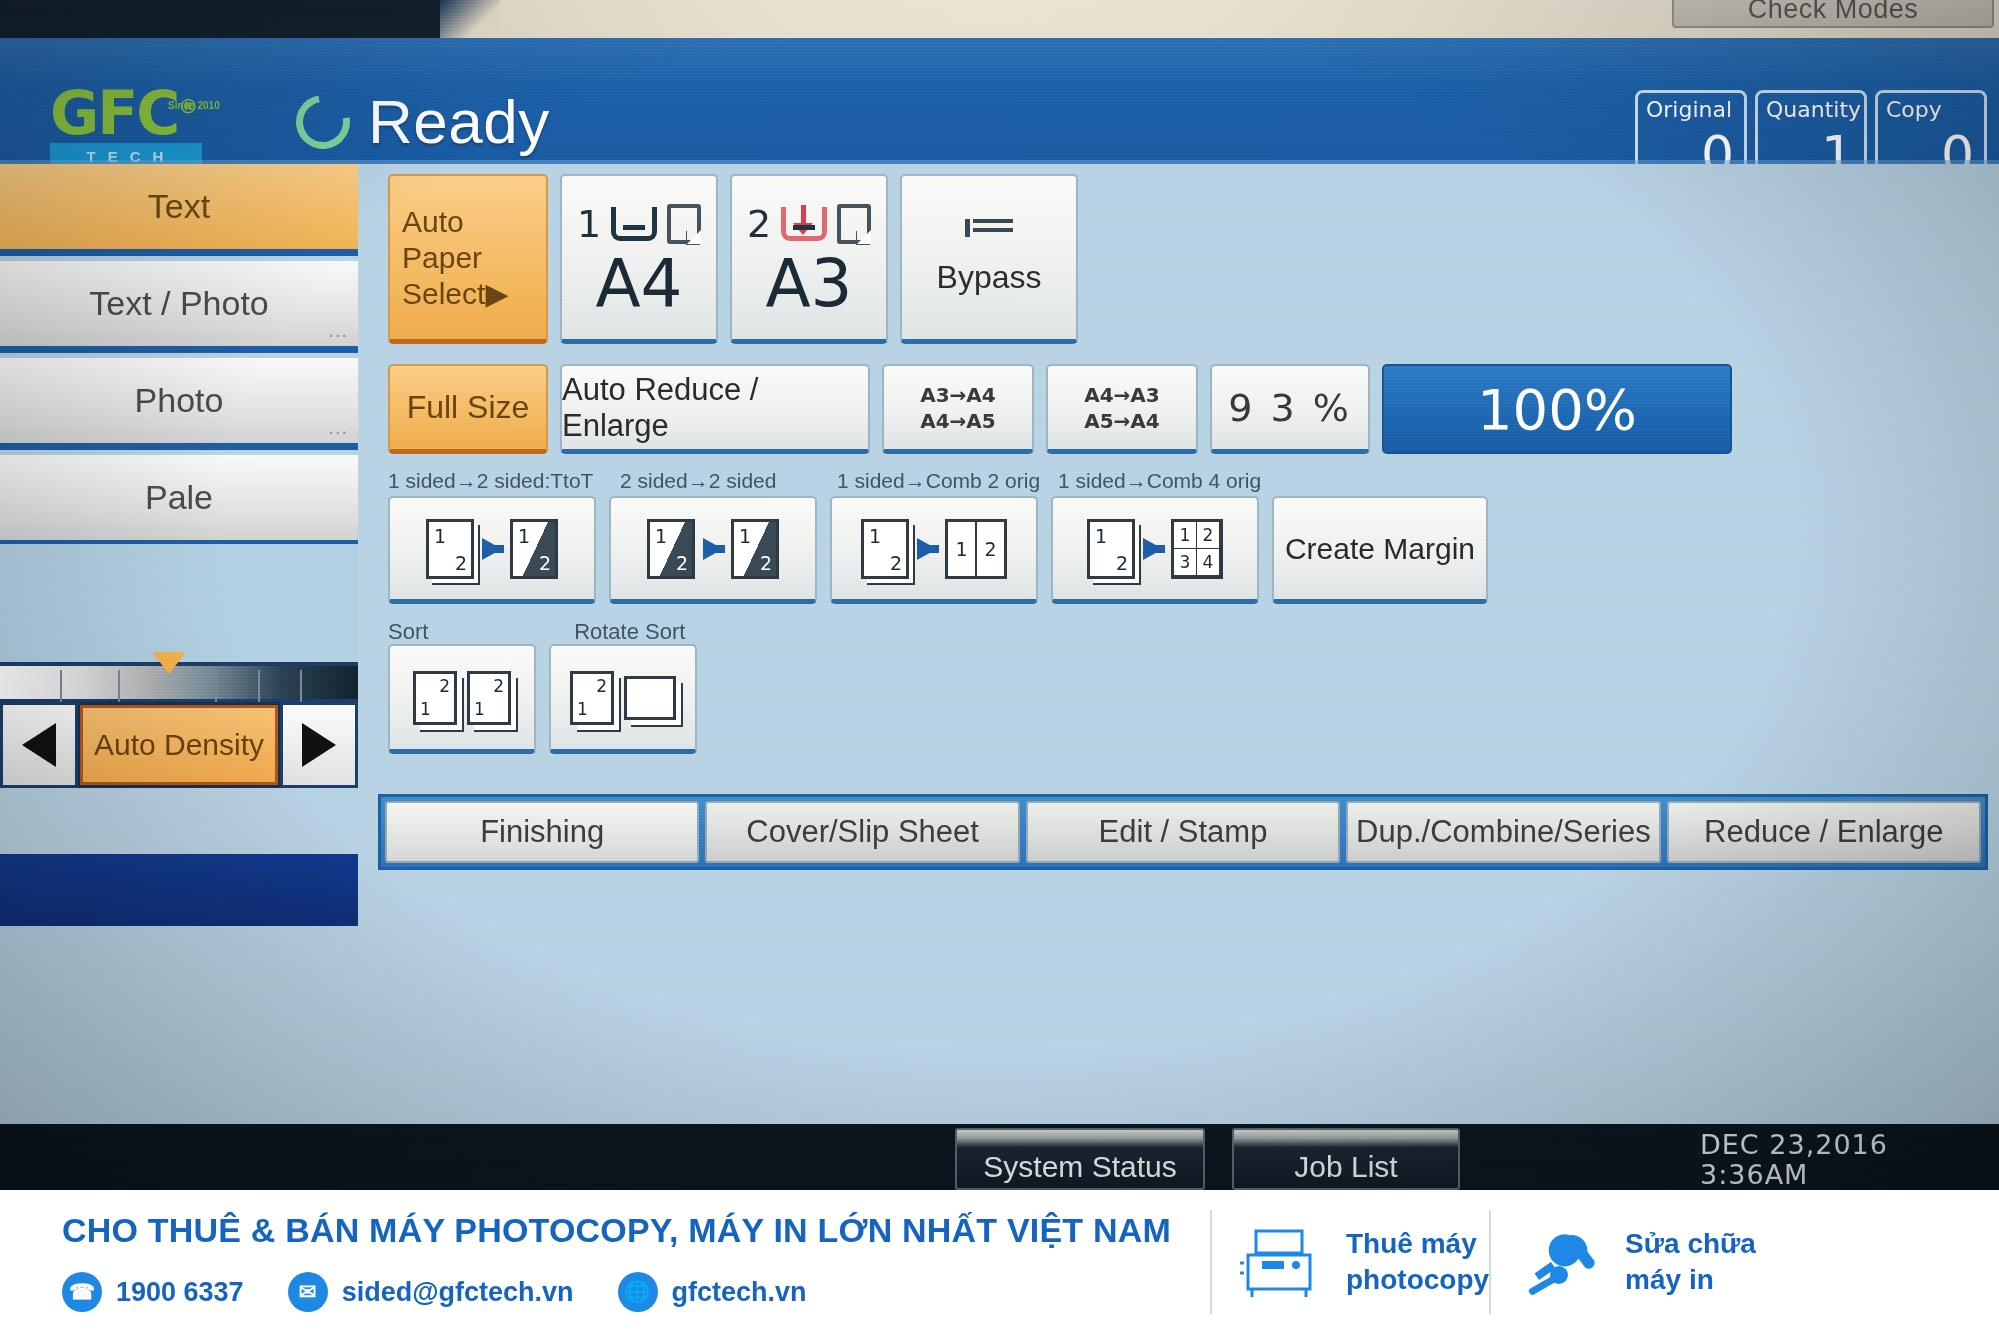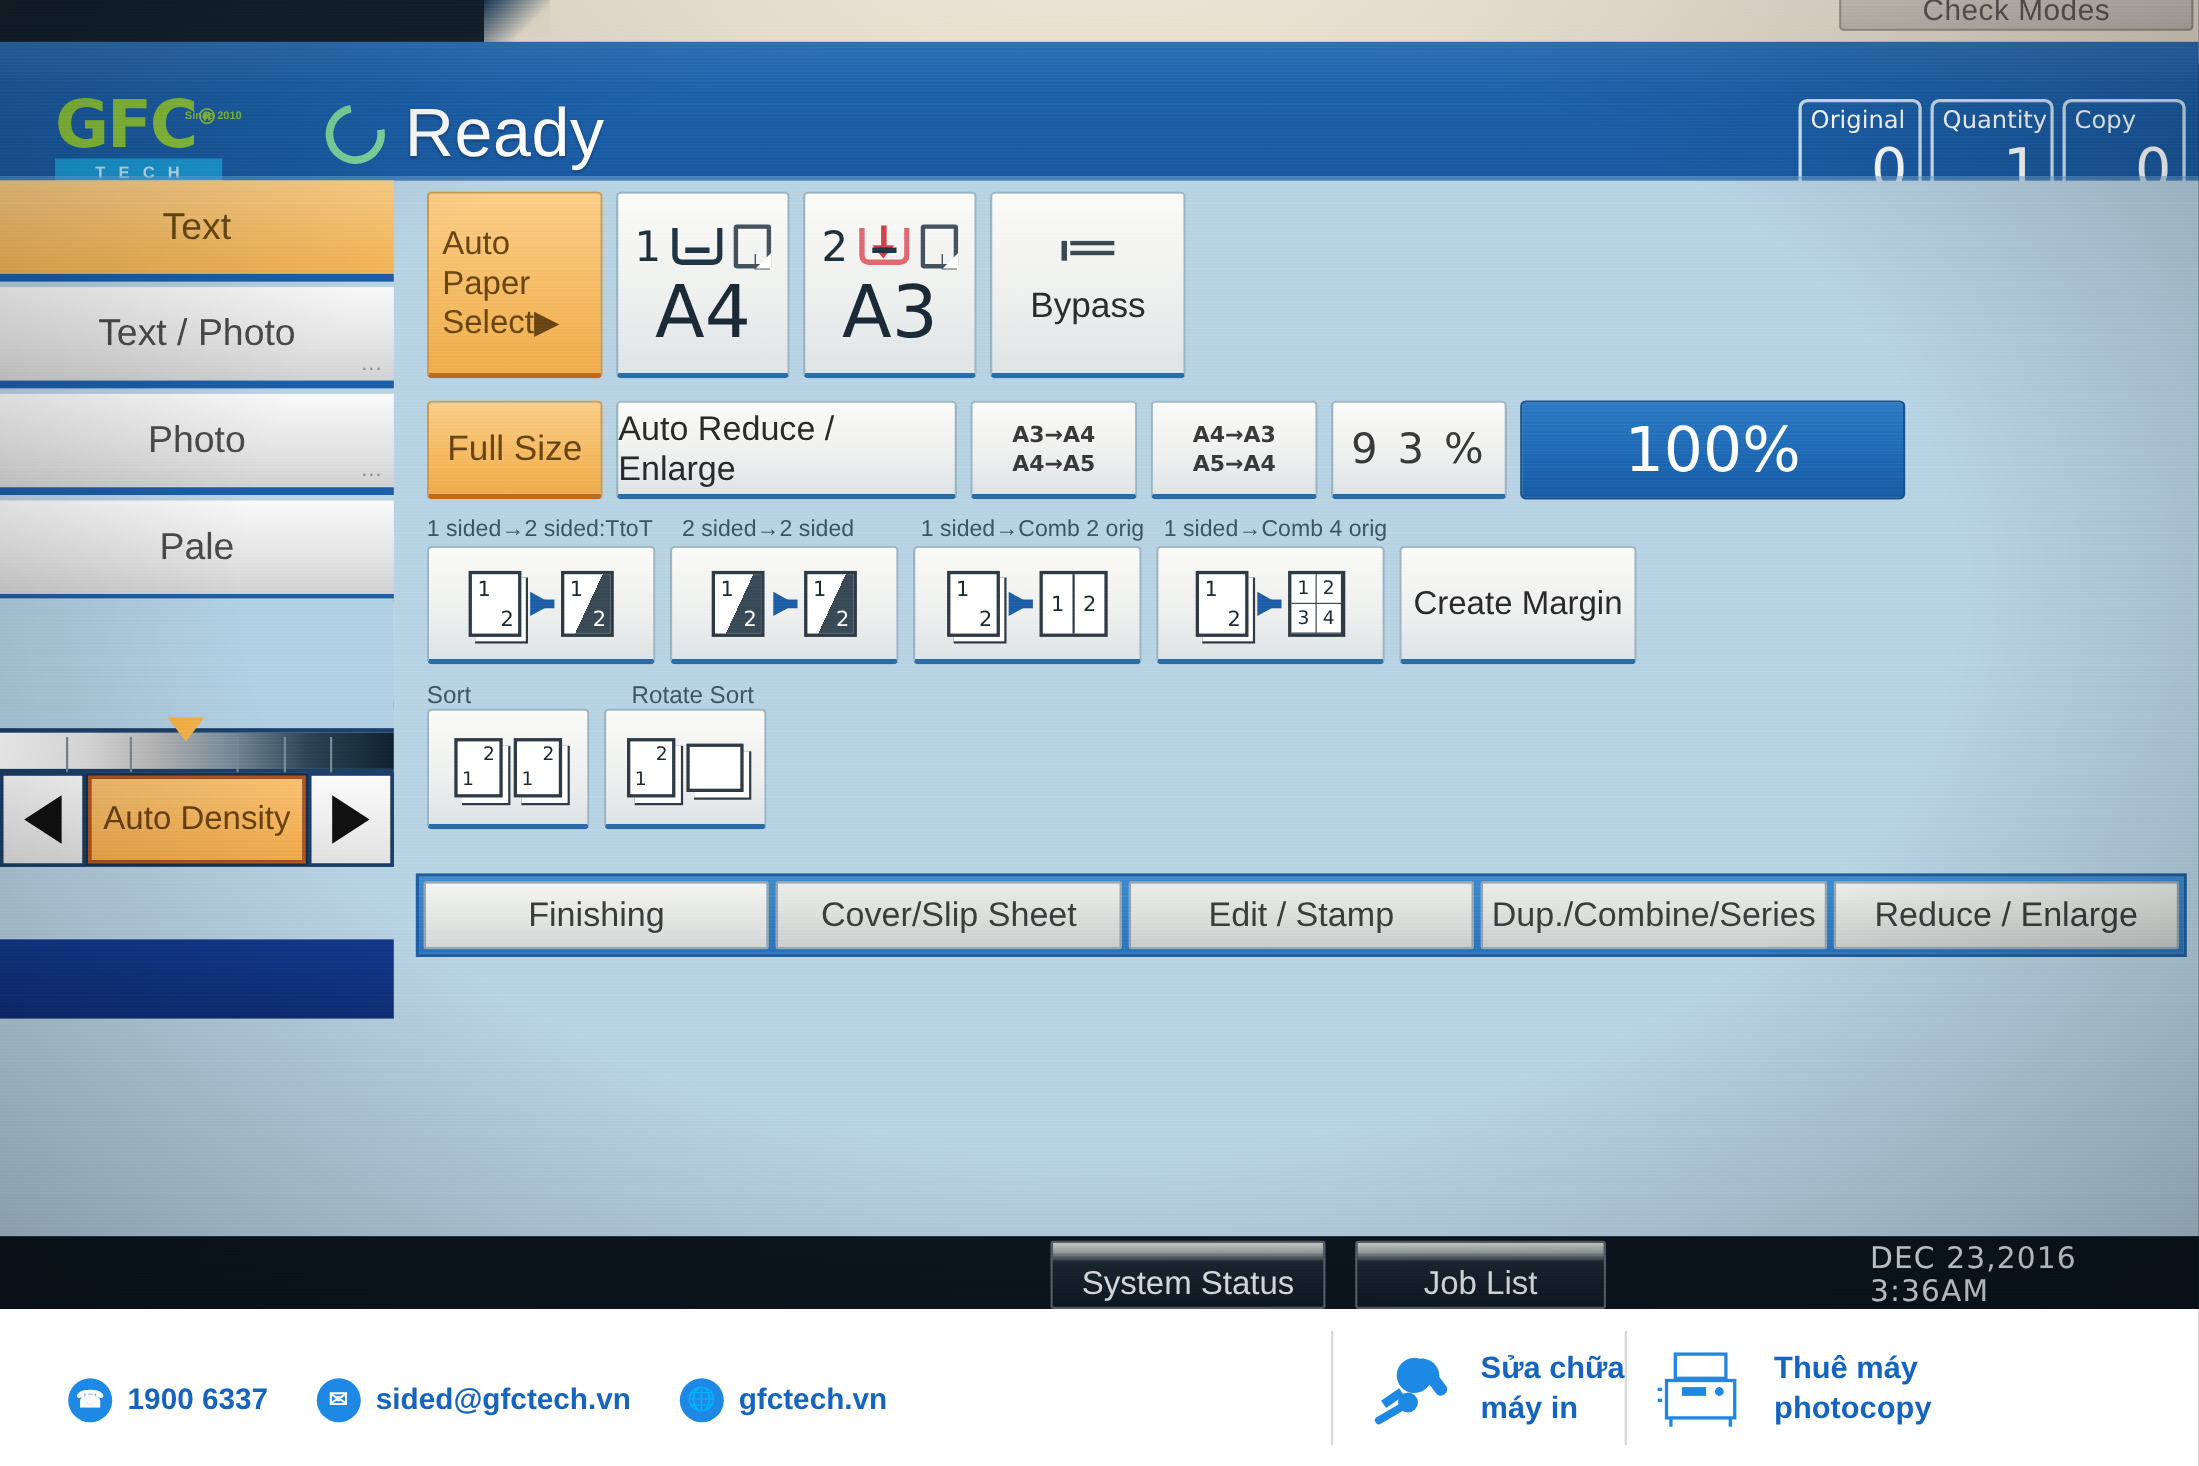--- a/index.html
+++ b/index.html
@@ -635,58 +635,59 @@
       <div>3:36AM</div>
     </div>
   </div>
 
   <div class="noise"></div>
   <div class="vignette"></div>
 </div>
 
 <div class="footer">
   <div class="footer-left">
+    <div class="footer-title">CHO THUÊ &amp; BÁN MÁY PHOTOCOPY, MÁY IN LỚN NHẤT VIỆT NAM</div>
     <div class="footer-contacts">
       <div class="fc-item">
         <span class="fc-circle">☎</span>
         <span>1900 6337</span>
       </div>
       <div class="fc-item">
         <span class="fc-circle">✉</span>
         <span>sided@gfctech.vn</span>
       </div>
       <div class="fc-item">
         <span class="fc-circle">🌐</span>
         <span>gfctech.vn</span>
       </div>
-    </div>
-  </div>
-
-  <div class="footer-svc">
-    <svg width="84" height="78" viewBox="0 0 84 78">
-      <path d="M56 10 a16 16 0 1 0 12 22 l8 8 a6 6 0 0 0 8-8 l-8-8 a16 16 0 0 0-20-14 z" fill="#1e88e5" transform="translate(-6,0) rotate(8 42 30)"></path>
-      <circle cx="42" cy="52" r="9" fill="#1e88e5"></circle>
-      <rect x="18" y="44" width="20" height="8" fill="#1e88e5" transform="rotate(-35 28 48)"></rect>
-      <rect x="10" y="58" width="34" height="7" rx="3" fill="#1e88e5" transform="rotate(-30 27 61)"></rect>
-    </svg>
-    <div class="svc-text">
-      <div>Sửa chữa</div>
-      <div>máy in</div>
     </div>
   </div>
 
   <div class="footer-svc">
     <svg width="84" height="78" viewBox="0 0 84 78">
       <rect x="18" y="8" width="46" height="22" fill="none" stroke="#1e88e5" stroke-width="3"></rect>
       <rect x="10" y="32" width="62" height="34" fill="none" stroke="#1e88e5" stroke-width="3"></rect>
       <rect x="24" y="38" width="22" height="8" fill="#1e88e5"></rect>
       <circle cx="58" cy="42" r="4" fill="#1e88e5"></circle>
       <line x1="14" y1="66" x2="14" y2="74" stroke="#1e88e5" stroke-width="3"></line>
       <line x1="68" y1="66" x2="68" y2="74" stroke="#1e88e5" stroke-width="3"></line>
       <line x1="6" y1="40" x2="2" y2="40" stroke="#1e88e5" stroke-width="3"></line>
       <line x1="6" y1="50" x2="2" y2="50" stroke="#1e88e5" stroke-width="3"></line>
     </svg>
     <div class="svc-text">
       <div>Thuê máy</div>
       <div>photocopy</div>
     </div>
   </div>
+
+  <div class="footer-svc">
+    <svg width="84" height="78" viewBox="0 0 84 78">
+      <path d="M56 10 a16 16 0 1 0 12 22 l8 8 a6 6 0 0 0 8-8 l-8-8 a16 16 0 0 0-20-14 z" fill="#1e88e5" transform="translate(-6,0) rotate(8 42 30)"></path>
+      <circle cx="42" cy="52" r="9" fill="#1e88e5"></circle>
+      <rect x="18" y="44" width="20" height="8" fill="#1e88e5" transform="rotate(-35 28 48)"></rect>
+      <rect x="10" y="58" width="34" height="7" rx="3" fill="#1e88e5" transform="rotate(-30 27 61)"></rect>
+    </svg>
+    <div class="svc-text">
+      <div>Sửa chữa</div>
+      <div>máy in</div>
+    </div>
+  </div>
 </div>
 
 </body></html>

